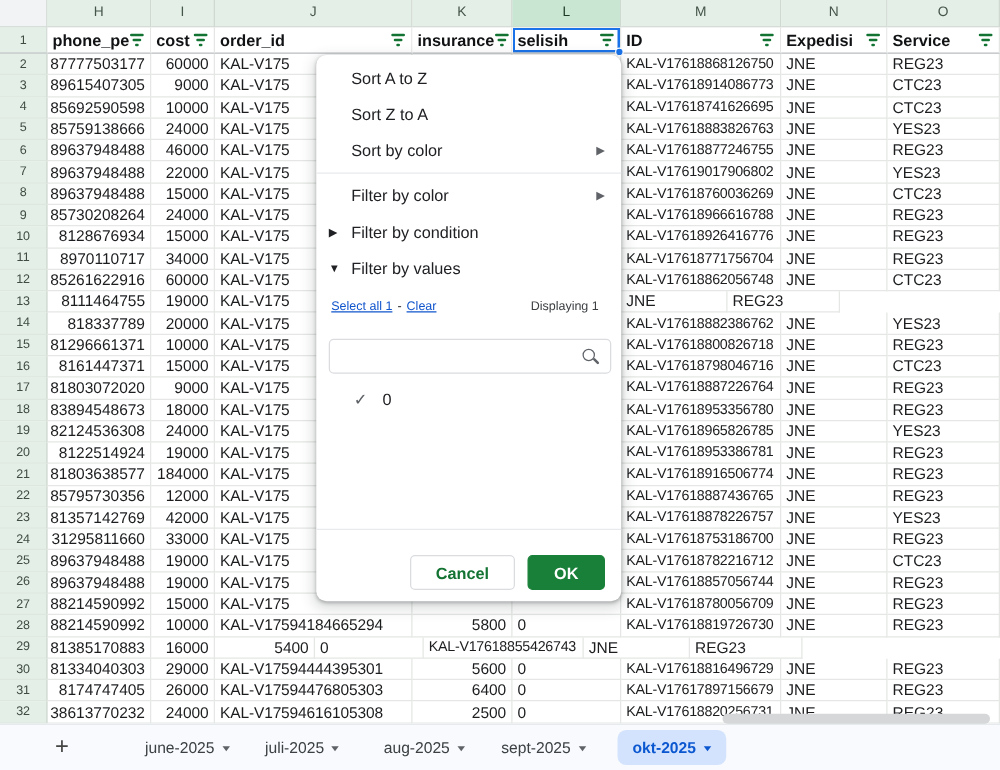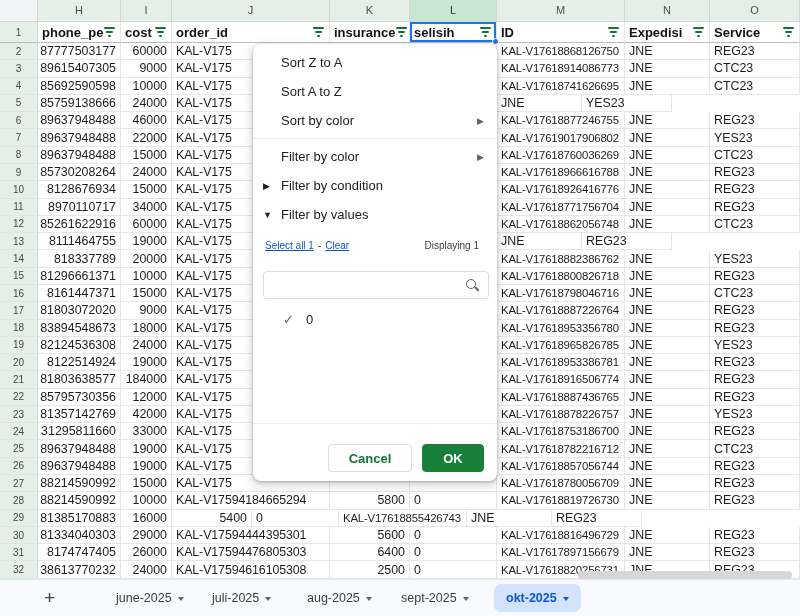--- a/index.html
+++ b/index.html
@@ -198,20 +198,21 @@
           <div class="dcell left c6" style="width: 85px;">JNE</div>
           <div class="dcell left c7" style="width: 90px;">CTC23</div>
         </div>
         <div class="drow">
           <div class="gut">5</div>
           <div class="dcell right c0" style="width: 83px;">85759138666</div>
           <div class="dcell right c1" style="width: 51px;">24000</div>
           <div class="dcell left c2" style="width: 158px;">KAL-V175</div>
           <div class="dcell right c3" style="width: 80px;"></div>
           <div class="dcell left c4" style="width: 87px;"></div>
+          <div class="dcell left c5" style="width: 128px;">KAL-V17618883826763</div>
           <div class="dcell left c6" style="width: 85px;">JNE</div>
           <div class="dcell left c7" style="width: 90px;">YES23</div>
         </div>
         <div class="drow">
           <div class="gut">6</div>
           <div class="dcell right c0" style="width: 83px;">89637948488</div>
           <div class="dcell right c1" style="width: 51px;">46000</div>
           <div class="dcell left c2" style="width: 158px;">KAL-V175</div>
           <div class="dcell right c3" style="width: 80px;"></div>
           <div class="dcell left c4" style="width: 87px;"></div>
@@ -500,22 +501,22 @@
           <div class="dcell right c3" style="width: 80px;">2500</div>
           <div class="dcell left c4" style="width: 87px;">0</div>
           <div class="dcell left c5" style="width: 128px;">KAL-V17618820256731</div>
           <div class="dcell left c6" style="width: 85px;">JNE</div>
           <div class="dcell left c7" style="width: 90px;">REG23</div>
         </div>
       </div>
   </div>
 
   <div class="panel">
+    <div class="mi"><span>Sort A to Z</span></div>
     <div class="mi"><span>Sort Z to A</span></div>
-    <div class="mi"><span>Sort A to Z</span></div>
     <div class="mi">
       <span>Sort by color</span>
       <span class="sub">▶</span>
     </div>
     <div class="mdivider"></div>
     <div class="mi">
       <span>Filter by color</span>
       <span class="sub">▶</span>
     </div>
     <div class="mi">

